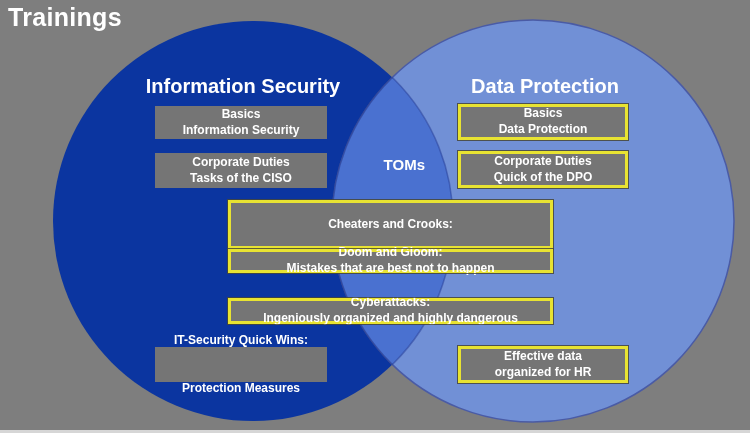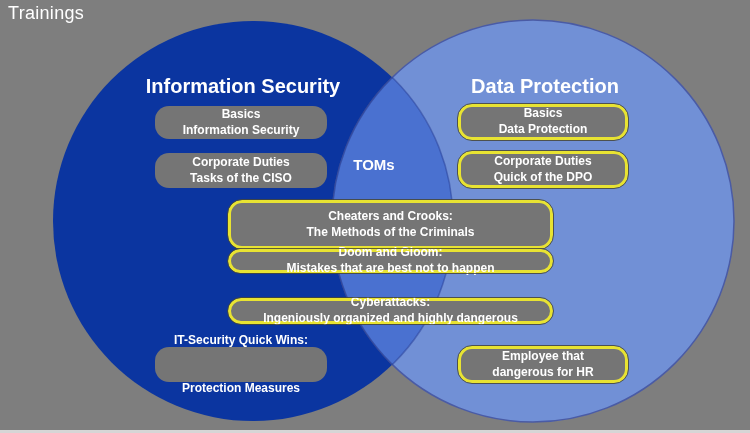--- a/index.html
+++ b/index.html
@@ -4,40 +4,39 @@
 <style>
   html,body { margin:0; padding:0; }
   body { font-family: "Liberation Sans", "DejaVu Sans", sans-serif; }
   .stage {
     position:relative; width:750px; height:433px; overflow:hidden;
     background: var(--background, #7e7e7e);
   }
   .venn-svg { position:absolute; left:0; top:0; }
   .slide-title {
     position:absolute; left:8px; top:3px;
-    font-size:18px; font-weight:normal; color:var(--text,#fff); letter-spacing:0.3px;
+    font-size:25px; font-weight:bold; color:var(--text,#fff); letter-spacing:0.3px;
   }
   .circle-title {
     position:absolute; top:75px; font-size:20px; font-weight:bold;
     color:var(--text,#fff); text-align:center; white-space:nowrap;
   }
   .circle-title.left  { left:118px; width:250px; }
   .circle-title.right { left:420px; width:250px; }
   .toms-label {
-    position:absolute; left:334px; top:156px; width:80px;
-    font-size:15px; font-weight:bold; color:var(--text,#fff); text-align:center;
+    position:absolute; left:345px; top:156px; width:80px;
+    font-size:15px; font-weight:bold; color:var(--text,#fff); text-align:right;
   }
   .box {
     position:absolute; box-sizing:border-box;
     display:flex; flex-direction:column; align-items:center; justify-content:center;
     background: var(--box-fill,#757575);
     color: var(--text,#fff);
     font-size:12px; font-weight:bold; line-height:1.32; text-align:center;
     white-space:nowrap;
-    border-radius:14px;
   }
   .box.yellow {
     border:3px solid var(--highlight-border,#e8e332);
     outline:1px solid rgba(70,70,55,0.85);
   }
   .col-left   { left:155px; width:172px; }
   .col-right  { left:458px; width:170px; }
   .col-center { left:228px; width:325px; }
   .bottom-strip {
     position:absolute; left:0; bottom:0; width:100%; height:3px;
@@ -85,27 +84,26 @@
 
   <div class="box col-right yellow" style="top:104px; height:36px;">
     <div>Basics</div>
     <div>Data Protection</div>
   </div>
   <div class="box col-right yellow" style="top:151px; height:37px;">
     <div>Corporate Duties</div>
     <div>Quick of the DPO</div>
   </div>
   <div class="box col-right yellow" style="top:346px; height:37px;">
-    <div>Employee that</div>
-    <div>dangerous for HR</div>
+    <div>Effective data</div>
+    <div>organized for HR</div>
   </div>
 
   <div class="box col-center yellow" style="top:200px; height:49px;">
     <div>Cheaters and Crooks:</div>
-    <div>The Methods of the Criminals</div>
   </div>
   <div class="box col-center yellow" style="top:249px; height:24px;">
     <div>Doom and Gloom:</div>
     <div>Mistakes that are best not to happen</div>
   </div>
   <div class="box col-center yellow" style="top:298px; height:26px;">
     <div>Cyberattacks:</div>
     <div>Ingeniously organized and highly dangerous</div>
   </div>
 

